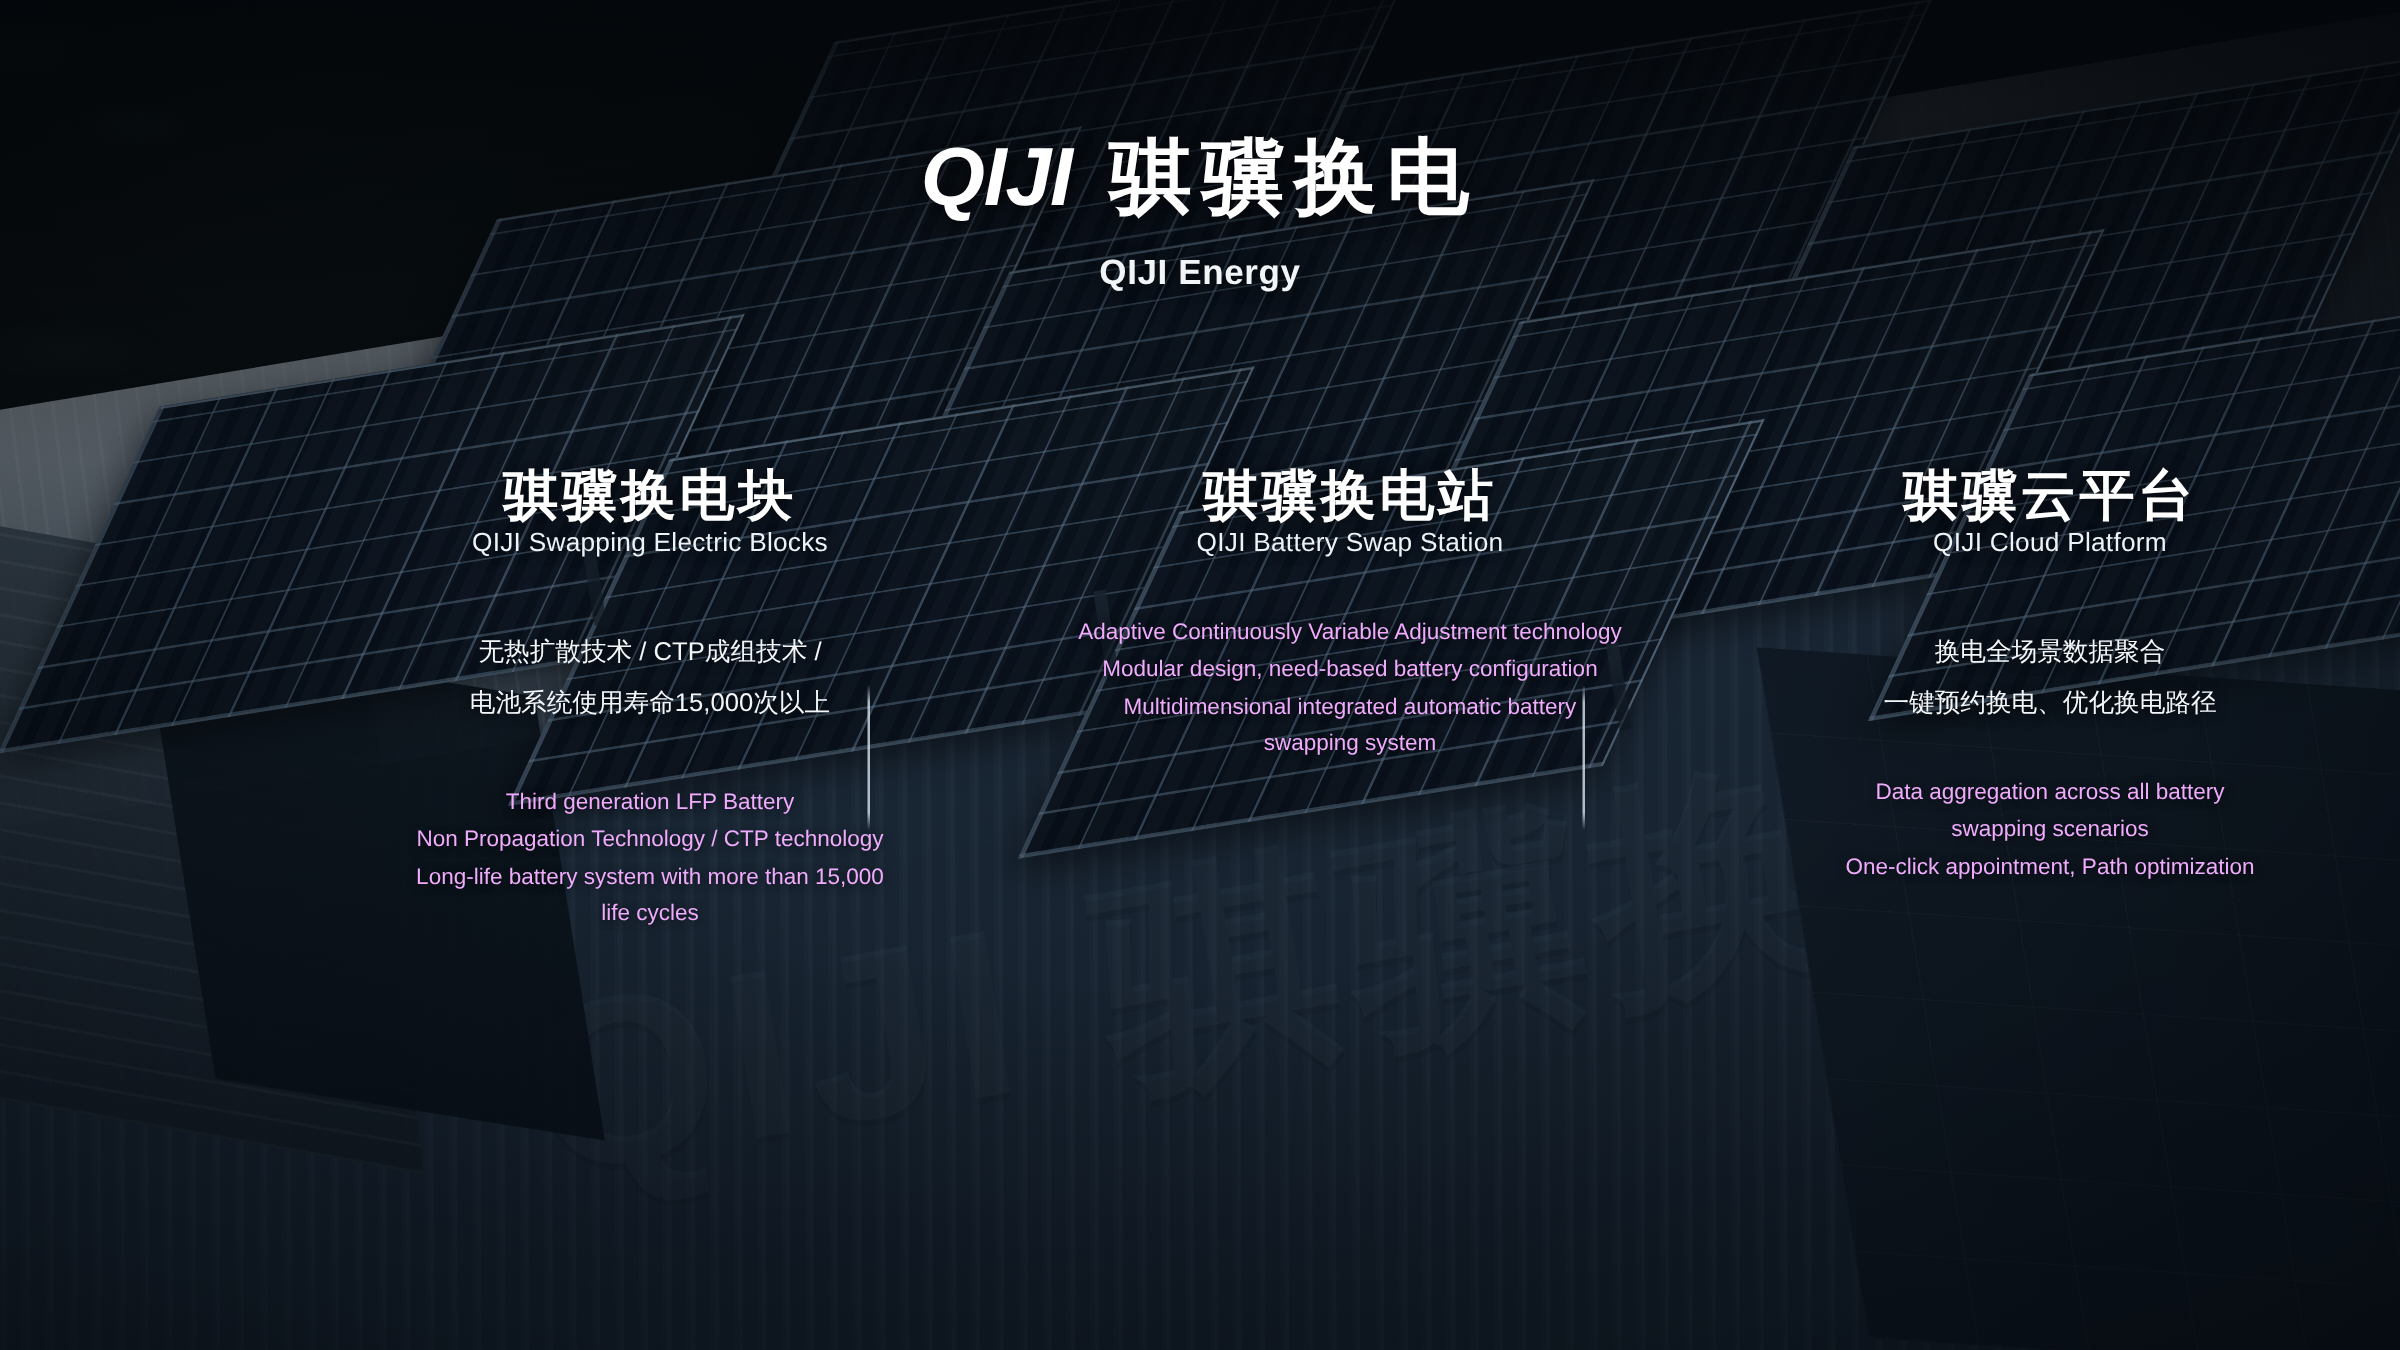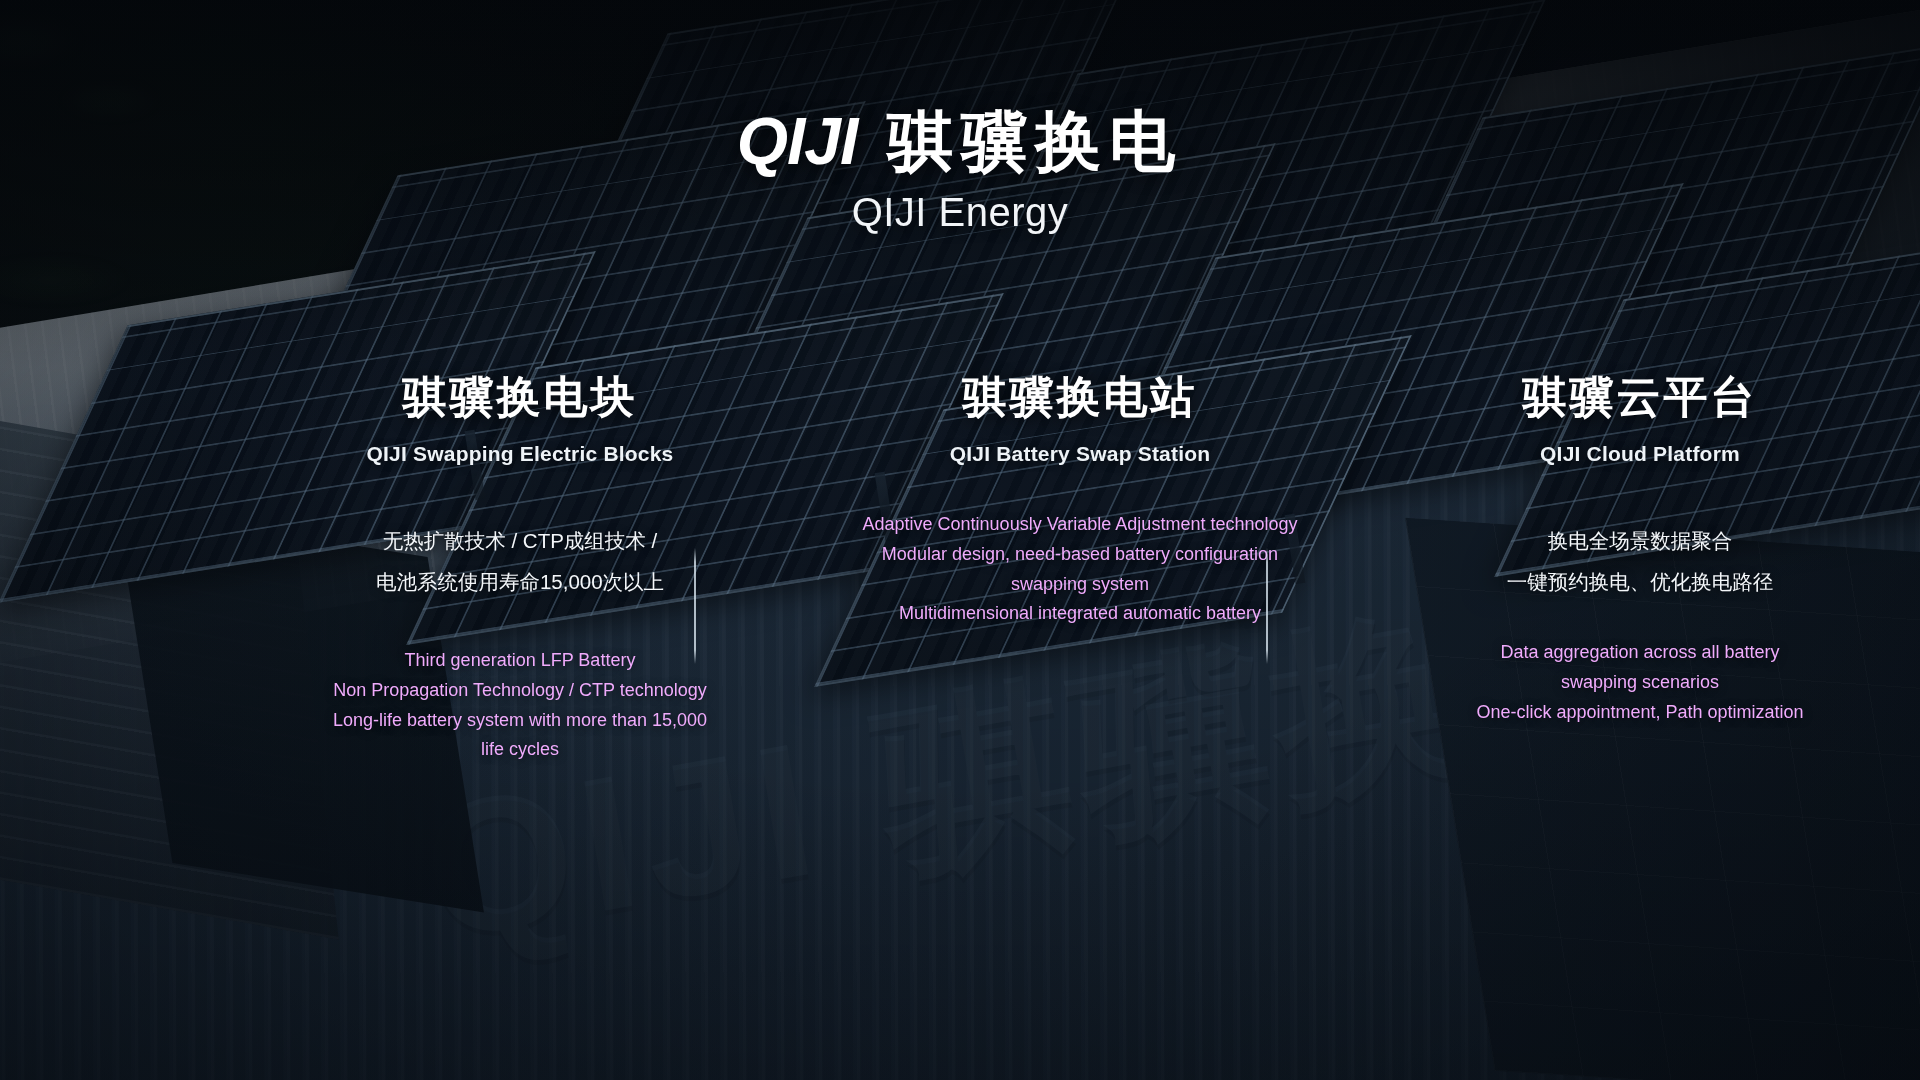--- a/index.html
+++ b/index.html
@@ -203,23 +203,23 @@
     font-size: 66px;
     font-weight: 700;
     letter-spacing: 2px;
     line-height: 1;
     color: #ffffff;
     text-shadow: 0 2px 18px rgba(0,0,0,.65);
   }
   .brand-title .latin { letter-spacing: -1px; margin-right: 30px; font-style: italic; }
   .brand-title .cjk   { letter-spacing: 8px; }
   .brand-sub {
-    margin-top: 16px;
-    font-size: 40px;
-    font-weight: 400;
+    margin-top: 28px;
+    font-size: 28px;
+    font-weight: 700;
     letter-spacing: .5px;
     color: #f2f5f8;
     text-shadow: 0 2px 14px rgba(0,0,0,.6);
   }
 
   .columns {
     position: absolute;
     top: 372px; left: 0; right: 0;
     display: flex;
     justify-content: flex-end;
@@ -234,23 +234,23 @@
   }
   .col-head-cn {
     font-size: 44px;
     font-weight: 700;
     letter-spacing: 3px;
     line-height: 1.12;
     color: #ffffff;
     text-shadow: 0 2px 16px rgba(0,0,0,.7);
   }
   .col-head-en {
-    margin-top: 21px;
+    margin-top: 2px;
     font-size: 21px;
-    font-weight: 700;
+    font-weight: 400;
     letter-spacing: .2px;
     color: #eef3f7;
     text-shadow: 0 1px 10px rgba(0,0,0,.6);
   }
   .col-body-cn {
     margin-top: 54px;
     font-size: 20.5px;
     font-weight: 500;
     line-height: 2.0;
     color: #f4f7fa;
@@ -354,22 +354,22 @@
           <span class="en-line">life cycles</span>
         </div>
       </div>
 
       <div class="col">
         <div class="col-head-cn">骐骥换电站</div>
         <div class="col-head-en">QIJI Battery Swap Station</div>
         <div class="col-body-en">
           <span class="en-line">Adaptive Continuously Variable Adjustment technology</span>
           <span class="en-line">Modular design, need-based battery configuration</span>
+          <span class="en-line">Multidimensional integrated automatic battery</span>
           <span class="en-line">swapping system</span>
-          <span class="en-line">Multidimensional integrated automatic battery</span>
         </div>
       </div>
 
       <div class="col">
         <div class="col-head-cn">骐骥云平台</div>
         <div class="col-head-en">QIJI Cloud Platform</div>
         <div class="col-body-cn">
           <div>换电全场景数据聚合</div>
           <div>一键预约换电、优化换电路径</div>
         </div>

